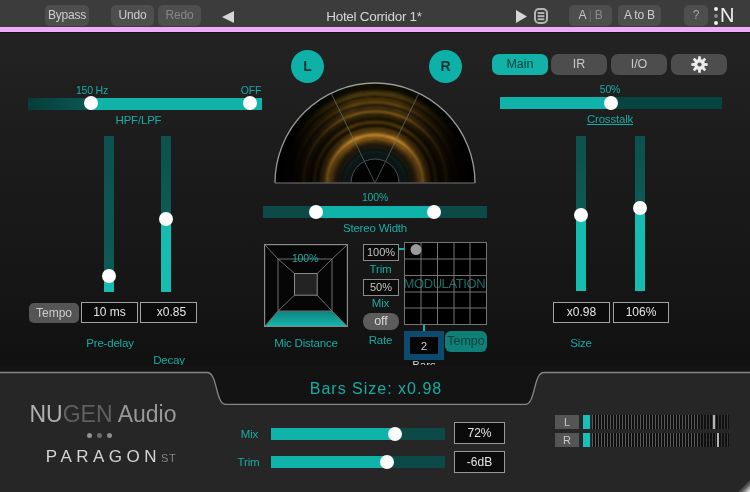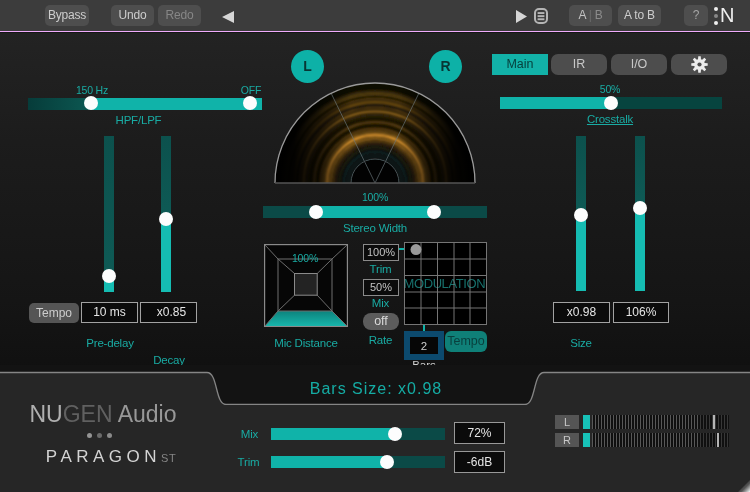--- a/index.html
+++ b/index.html
@@ -1,20 +1,20 @@
 <!DOCTYPE html>
 <html><head>
 <meta charset="utf-8">
 <style>
   * { margin:0; padding:0; box-sizing:border-box; }
   html,body { width:750px; height:492px; overflow:hidden; background:#151515; }
   body { font-family:"Liberation Sans", sans-serif; position:relative; }
   #app { position:absolute; left:0; top:0; width:750px; height:492px; }
   .abs { position:absolute; }
-  #topbar { left:0; top:0; width:750px; height:32px; background:#3c3c3c; border-bottom:1px solid #f0abfc; }
+  #topbar { left:0; top:0; width:750px; height:32px; background:#3c3c3c; border-bottom:5px solid #f0abfc; }
   .tbtn { position:absolute; top:5px; height:21px; background:#4e4e4e; border-radius:5px;
           color:#cdcdcd; font-size:12px; line-height:21px; text-align:center; letter-spacing:-0.2px; }
   #bodybg { left:0; top:33px; width:750px; height:372px;
             background:linear-gradient(#232323, #1c1c1c 29%, #151515 72%, #0e0e0e); }
   .lbl { position:absolute; font-size:11.5px; color:#19aba3; text-align:center; letter-spacing:-0.2px; }
   .sm  { font-size:10.5px; }
   .htrack { position:absolute; height:12px; }
   .handle { position:absolute; width:14px; height:14px; border-radius:50%; background:#fdfdfd; }
   .vtrack { position:absolute; width:10px; }
   .valbox { position:absolute; height:21px; background:#0b0b0b; border:1px solid #a2a2a2;
@@ -26,20 +26,21 @@
 <div id="app">
   <div class="abs" id="bodybg"></div>
 
   <div class="abs" id="topbar">
     <div class="tbtn" style="left:45px; width:44px;">Bypass</div>
     <div class="tbtn" style="left:111px; width:43px;">Undo</div>
     <div class="tbtn" style="left:158px; width:43px; color:#878787;">Redo</div>
     <svg class="abs" style="left:222px; top:11px;" width="12" height="12" viewBox="0 0 12 12">
         <path d="M12 0 L0 6 L12 12 Z" fill="#d6d6d6"></path>
       </svg>
+    <div class="abs" style="left:280px; top:9px; width:188px; text-align:center; color:#d6d6d6; font-size:13.5px; letter-spacing:-0.3px;">Hotel Corridor 1*</div>
     <svg class="abs" style="left:516px; top:10px;" width="11" height="13" viewBox="0 0 11 13">
         <path d="M0 0 L11 6.5 L0 13 Z" fill="#d6d6d6"></path>
       </svg>
     <svg class="abs" style="left:534px; top:8px;" width="14" height="16" viewBox="0 0 14 16">
       <rect x="1" y="1" width="12" height="14" rx="4" fill="none" stroke="#b5b5b5" stroke-width="2"></rect>
       <rect x="3.6" y="4.1" width="6.8" height="1.9" fill="#b5b5b5"></rect>
       <rect x="3.6" y="7.2" width="6.8" height="1.9" fill="#b5b5b5"></rect>
       <rect x="3.6" y="10.3" width="6.8" height="1.9" fill="#b5b5b5"></rect>
     </svg>
     <div class="tbtn" style="left:569px; width:43px;"><span style="color:#c3c3c3;">A</span><span style="color:#6b6b6b;"> | </span><span style="color:#8b8b8b;">B</span></div>
@@ -181,21 +182,21 @@
       <line x1="66" y1="0" x2="66" y2="83"></line>
         <line x1="82.5" y1="0" x2="82.5" y2="83"></line>
     </g>
     <circle cx="12" cy="7.6" r="5.5" fill="#9a9a9a"></circle>
   </svg>
   <div class="abs" style="left:399px; top:248px; width:5px; height:2px; background:#10b3a9;"></div>
   <div class="abs" style="left:423px; top:325px; width:2px; height:6px; background:#10b3a9;"></div>
   <div class="abs" style="left:404px; top:331px; width:40px; height:29px; background:#060606; border:6px solid #0c4a6e; color:#cdcdcd; font-size:11.5px; line-height:19px; text-align:center;">2 Bars</div>
   <div class="abs" style="left:445px; top:331px; width:42px; height:21px; background:#0f8078; border-radius:6px; color:#093f3d; font-size:12.5px; line-height:21px; text-align:center;">Tempo</div>
 
-  <div class="abs" style="left:492px; top:54px; width:56px; height:21px; background:#12b2a8; border-radius:0; color:#06403d; font-size:12.5px; line-height:21px; text-align:center;">Main</div>
+  <div class="abs" style="left:492px; top:54px; width:56px; height:21px; background:#12b2a8; border-radius:7px; color:#06403d; font-size:12.5px; line-height:21px; text-align:center;">Main</div>
   <div class="abs" style="left:551px; top:54px; width:56px; height:21px; background:#4d4d4d; border-radius:7px; color:#c8c8c8; font-size:12.5px; line-height:21px; text-align:center;">IR</div>
   <div class="abs" style="left:611px; top:54px; width:56px; height:21px; background:#4d4d4d; border-radius:7px; color:#c8c8c8; font-size:12.5px; line-height:21px; text-align:center;">I/O</div>
   <div class="abs" style="left:671px; top:54px; width:56px; height:21px; background:#4d4d4d; border-radius:7px;">
     <svg style="position:absolute; left:19px; top:1px;" width="19" height="19" viewBox="0 0 19 19">
       <path fill="#ececec" d="M8.01 4.31 L8.27 1.29 L10.73 1.29 L10.99 4.31 L12.12 4.78 L14.44 2.83 L16.17 4.56 L14.22 6.88 L14.69 8.01 L17.71 8.27 L17.71 10.73 L14.69 10.99 L14.22 12.12 L16.17 14.44 L14.44 16.17 L12.12 14.22 L10.99 14.69 L10.73 17.71 L8.27 17.71 L8.01 14.69 L6.88 14.22 L4.56 16.17 L2.83 14.44 L4.78 12.12 L4.31 10.99 L1.29 10.73 L1.29 8.27 L4.31 8.01 L4.78 6.88 L2.83 4.56 L4.56 2.83 L6.88 4.78 Z"></path>
       <circle cx="9.5" cy="9.5" r="2.1" fill="#4d4d4d"></circle>
     </svg>
   </div>
 
   <div class="lbl sm" style="left:580px; top:83px; width:60px;">50%</div>

